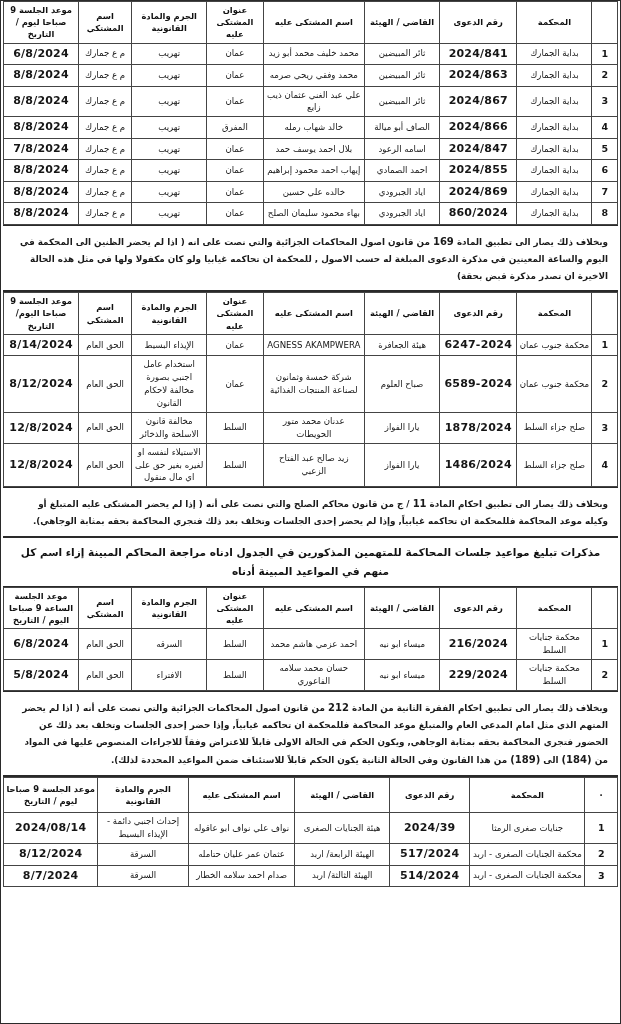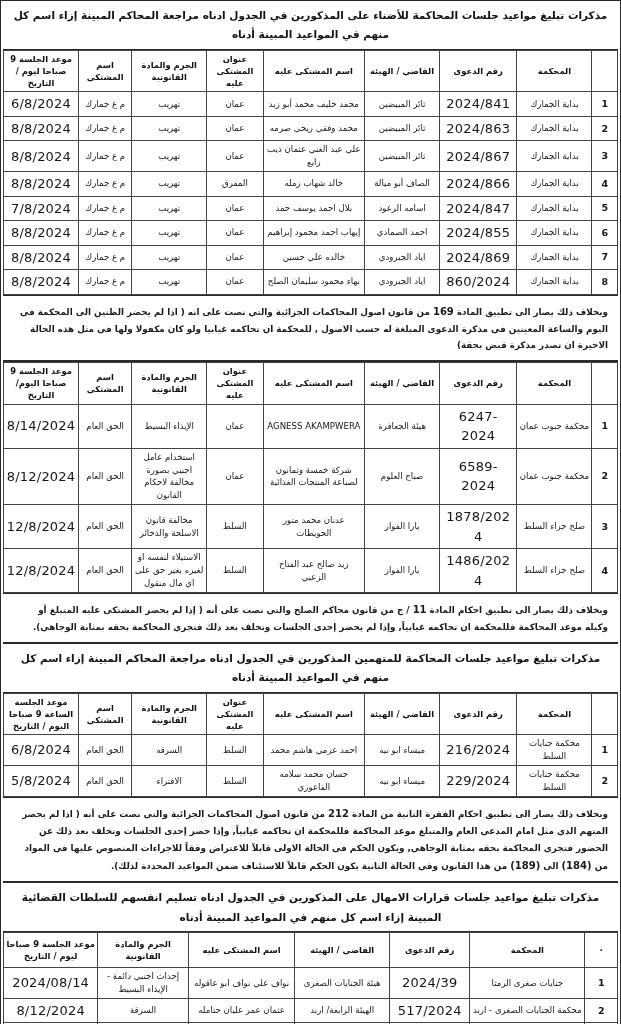--- a/index.html
+++ b/index.html
@@ -17,21 +17,21 @@
   table.grid{
     width:100%;border-collapse:collapse;table-layout:fixed;
     font-size:8.6px;
   }
   table.grid th,table.grid td{
     border:1px solid #444;padding:2px 2px;text-align:center;vertical-align:middle;
     line-height:1.5;word-wrap:break-word;
   }
   table.grid th{font-weight:bold;font-size:8.4px;line-height:1.45;height:30px;}
   table.grid td{color:#161616;}
-  td.num{font-weight:normal;direction:ltr;font-size:13px;letter-spacing:.2px;}
+  td.num{font-weight:bold;direction:ltr;font-size:11px;letter-spacing:.2px;}
   td.bold{font-weight:normal;}
   td.cell-idx,th.col-idx{font-weight:bold;font-size:9.5px;}
   
   .t9 th:nth-child(1){width:3.8%;}
   .t9 th:nth-child(2){width:12.8%;}
   .t9 th:nth-child(3){width:13.2%;}
   .t9 th:nth-child(4){width:12.8%;}
   .t9 th:nth-child(5){width:17.6%;}
   .t9 th:nth-child(6){width:9.4%;}
   .t9 th:nth-child(7){width:12.8%;}
@@ -50,21 +50,20 @@
     text-align:right;line-height:1.9;border-top:1px solid #2a2a2a;
   }
   .legal-note b{font-size:10px;direction:ltr;unicode-bidi:embed;}
 </style>
 </head>
 <body>
 
 <div class="page">
 
   <section class="notice">
-    <h2 class="title">مذكرات تبليغ مواعيد جلسات المحاكمة للأضناء على المذكورين في الجدول ادناه مراجعة المحاكم المبينة إزاء اسم كل منهم في المواعيد المبينة أدناه</h2>
     <table class="grid t9">
         <thead>
           <tr>
             <th class="col-idx"></th>
             <th class="col-court">المحكمة</th>
             <th class="col-case_no">رقم الدعوى</th>
             <th class="col-judge">القاضي / الهيئة</th>
             <th class="col-defendant">اسم المشتكى عليه</th>
             <th class="col-address">عنوان المشتكى عليه</th>
             <th class="col-crime">الجرم والمادة القانونية</th>
@@ -269,21 +268,20 @@
             <td class="cell-crime">الافتراء</td>
             <td class="cell-complainant">الحق العام</td>
             <td class="cell-date num">5/8/2024</td>
           </tr>
         </tbody>
       </table>
     <p class="legal-note">وبخلاف ذلك يصار الى تطبيق احكام الفقرة الثانية من المادة <b>212</b> من قانون اصول المحاكمات الجزائية والتي نصت على أنه ( اذا لم يحضر المتهم الذي مثل امام المدعي العام والمتبلغ موعد المحاكمة فللمحكمة ان تحاكمه غيابياً, وإذا حضر إحدى الجلسات وتخلف بعد ذلك عن الحضور فتجري المحاكمة بحقه بمثابة الوجاهي, ويكون الحكم في الحالة الاولى قابلاً للاعتراض وفقاً للاجراءات المنصوص عليها في المواد من <b>(184)</b> الى <b>(189)</b> من هذا القانون وفي الحالة الثانية يكون الحكم قابلاً للاستئناف ضمن المواعيد المحددة لذلك).</p>
   </section>
 
   <section class="notice">
-    <h2 class="title">مذكرات تبليغ مواعيد جلسات قرارات الامهال على المذكورين في الجدول ادناه تسليم انفسهم للسلطات القضائية المبينة إزاء اسم كل منهم في المواعيد المبينة أدناه</h2>
     <table class="grid t7">
         <thead>
           <tr>
             <th class="col-idx">·</th>
             <th class="col-court">المحكمة</th>
             <th class="col-case_no">رقم الدعوى</th>
             <th class="col-judge">القاضي / الهيئة</th>
             <th class="col-defendant">اسم المشتكى عليه</th>
             <th class="col-crime">الجرم والمادة القانونية</th>
             <th class="col-date">موعد الجلسة 9 صباحا ليوم / التاريخ</th>

